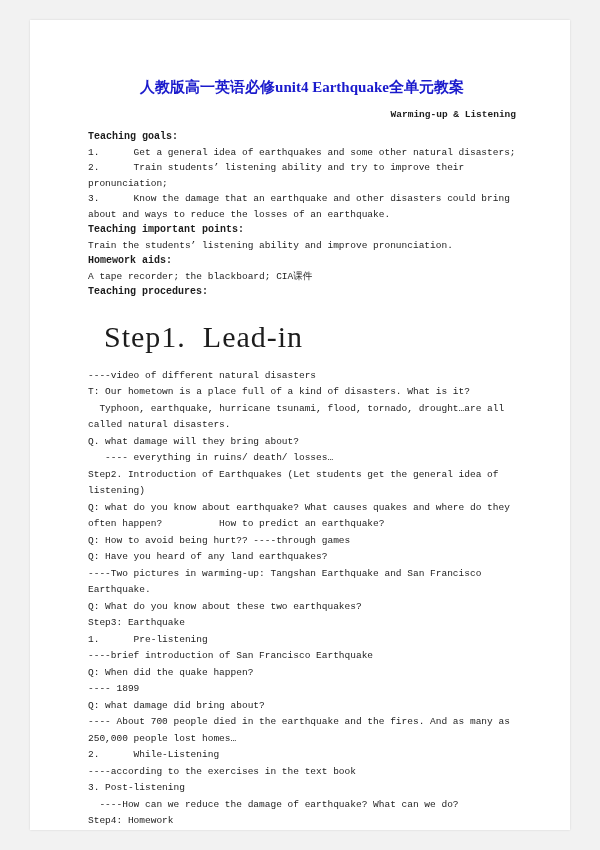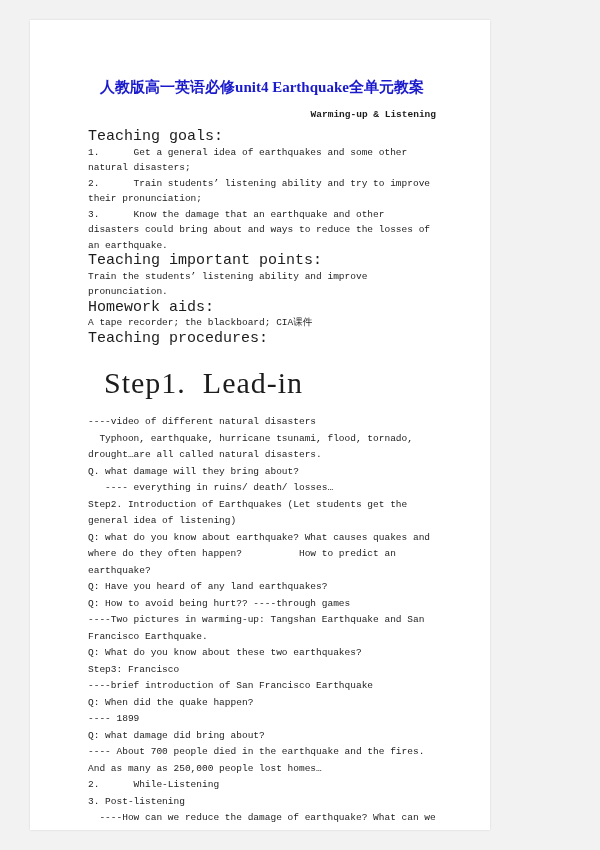--- a/index.html
+++ b/index.html
@@ -6,21 +6,21 @@
   body{
     width:600px;height:850px;
     background:#f2f2f2;
     font-family:"Liberation Mono","DejaVu Sans Mono",monospace;
     color:#1c1c1c;
     position:relative;
   }
   .page{
     position:absolute;
     left:30px; top:20px;
-    width:460px; height:810px;
+    width:540px; height:810px;
     background:#ffffff;
     box-shadow:0 0 2px rgba(0,0,0,0.12);
     overflow:hidden;
   }
   .content{
     padding:58px 54px 0 58px;
   }
   .doc-title{
     font-family:"Liberation Serif","DejaVu Serif",serif;
     font-weight:bold;
@@ -30,22 +30,22 @@
     margin:0 0 12px 0;
     white-space:nowrap;
   }
   .doc-subtitle{
     font-size:9.5px;
     font-weight:bold;
     text-align:right;
     margin:0 0 9px 0;
   }
   .sec-heading{
-    font-size:15px;
-    font-weight:normal;
+    font-size:10px;
+    font-weight:bold;
     line-height:15.5px;
     white-space:pre-wrap;
   }
   .line{
     font-size:9.5px;
     line-height:15.5px;
     white-space:pre-wrap;
   }
   .body-line{
     font-size:9.5px;
@@ -81,36 +81,39 @@
 
     <div class="sec-heading">Homework aids:</div>
     <div class="line">A tape recorder; the blackboard; CIA课件</div>
 
     <div class="sec-heading">Teaching procedures:</div>
 
     <div class="step-heading">Step1.  Lead-in</div>
 
     <div class="body-block">
       <div class="body-line">----video of different natural disasters</div>
+      <div class="body-line">T: Our hometown is a place full of a kind of disasters. What is it?</div>
       <div class="body-line">  Typhoon, earthquake, hurricane tsunami, flood, tornado, drought…are all called natural disasters.</div>
       <div class="body-line">Q. what damage will they bring about?</div>
       <div class="body-line">   ---- everything in ruins/ death/ losses…</div>
       <div class="body-line">Step2. Introduction of Earthquakes (Let students get the general idea of listening)</div>
       <div class="body-line">Q: what do you know about earthquake? What causes quakes and where do they often happen?          How to predict an earthquake?</div>
+      <div class="body-line">Q: How to avoid being hurt?? ----through games</div>
       <div class="body-line">Q: Have you heard of any land earthquakes?</div>
-      <div class="body-line">Q: How to avoid being hurt?? ----through games</div>
       <div class="body-line">----Two pictures in warming-up: Tangshan Earthquake and San Francisco Earthquake.</div>
       <div class="body-line">Q: What do you know about these two earthquakes?</div>
-      <div class="body-line">Step3: Francisco</div>
+      <div class="body-line">Step3: Earthquake</div>
+      <div class="body-line">1.      Pre-listening</div>
       <div class="body-line">----brief introduction of San Francisco Earthquake</div>
       <div class="body-line">Q: When did the quake happen?</div>
       <div class="body-line">---- 1899</div>
       <div class="body-line">Q: what damage did bring about?</div>
       <div class="body-line">---- About 700 people died in the earthquake and the fires. And as many as 250,000 people lost homes…</div>
       <div class="body-line">2.      While-Listening</div>
+      <div class="body-line">----according to the exercises in the text book</div>
       <div class="body-line">3. Post-listening</div>
       <div class="body-line">  ----How can we reduce the damage of earthquake? What can we do?</div>
       <div class="body-line">Step4: Homework</div>
       <div class="body-line">---- preview the reading “A Night the Earth didn’t Sleep” and learn new words of this unit</div>
     </div>
 
   </div>
 </div>
 
 </body></html>

